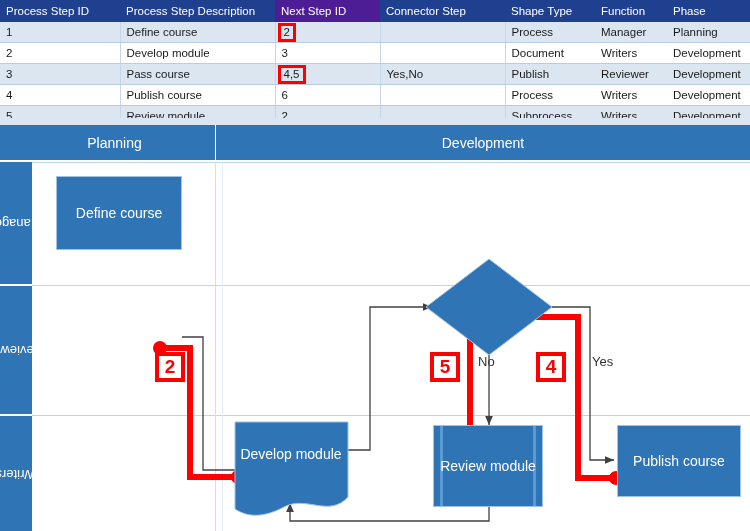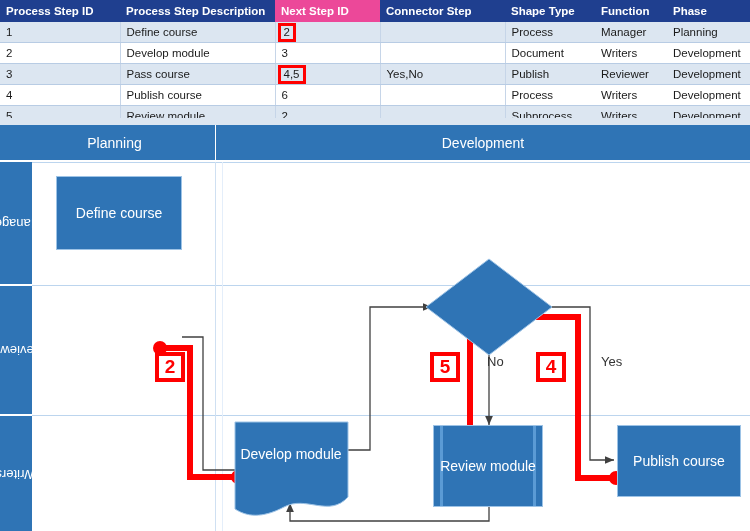--- a/index.html
+++ b/index.html
@@ -3,24 +3,24 @@
 <meta charset="utf-8">
 <style>
   html,body{margin:0;padding:0;background:#fff;}
   body{width:750px;height:531px;overflow:hidden;
        font-family:"Liberation Sans", sans-serif;}
 
   
   #data-table{position:absolute;left:0;top:0;width:750px;height:125px;
               border-collapse:collapse;table-layout:fixed;}
   #data-table thead th{
-       background:#1f3f8f;color:#fff;font-size:11.5px;font-weight:bold;
+       background:#1f3f8f;color:#fff;font-size:11.5px;font-weight:normal;
        text-align:left;height:22px;padding:0 0 0 6px;white-space:nowrap;
        vertical-align:middle;}
-  #data-table thead th.hl{background:#ec4899;color:#ffffff;}
+  #data-table thead th.hl{background:#4c1d95;color:#ffffff;}
   #data-table tbody td{
        font-size:11.5px;color:#1a1a1a;height:20px;padding:0 0 0 6px;
        border-bottom:1px solid #b8cce4;white-space:nowrap;vertical-align:middle;
        overflow:hidden;}
   #data-table tbody tr.odd td{background:#dce6f1;}
   #data-table tbody tr.even td{background:#ffffff;}
   #data-table tbody td.sep{border-left:1px solid #c6d5e8;}
   .cellbox{display:inline-block;border:3px solid #ff0000;padding:0 3px;
            margin-left:-4px;line-height:13px;background:transparent;}
   .tbl-bottom{position:absolute;left:0;top:118px;width:750px;height:7px;
@@ -49,21 +49,21 @@
 
   .lanesep{position:absolute;left:32px;width:718px;height:1px;background:#bcd5ee;}
   .phasesep{position:absolute;top:37px;width:1px;height:369px;background:#cfe0f2;}
 
   .shape{position:absolute;background:#2f74b5;color:#fff;font-size:14px;
          display:flex;align-items:center;justify-content:center;text-align:center;
          line-height:17px;border:1px solid #9dc3e6;box-sizing:border-box;}
   .sub-bar{position:absolute;background:#5b9bd5;width:3px;}
   .diamond-lbl{position:absolute;color:#fff;font-size:14px;text-align:center;
                line-height:17px;width:120px;}
-  .edge-lbl{position:absolute;font-size:13px;color:#333;margin-left:9px;}
+  .edge-lbl{position:absolute;font-size:13px;color:#333;}
 
   .badge{position:absolute;width:30px;height:30px;border:4px solid #ff0000;
          background:#fff;color:#ff0000;font-size:19px;font-weight:bold;
          display:flex;align-items:center;justify-content:center;box-sizing:border-box;}
 </style>
 </head>
 <body>
 
 <table id="data-table">
   <colgroup>

